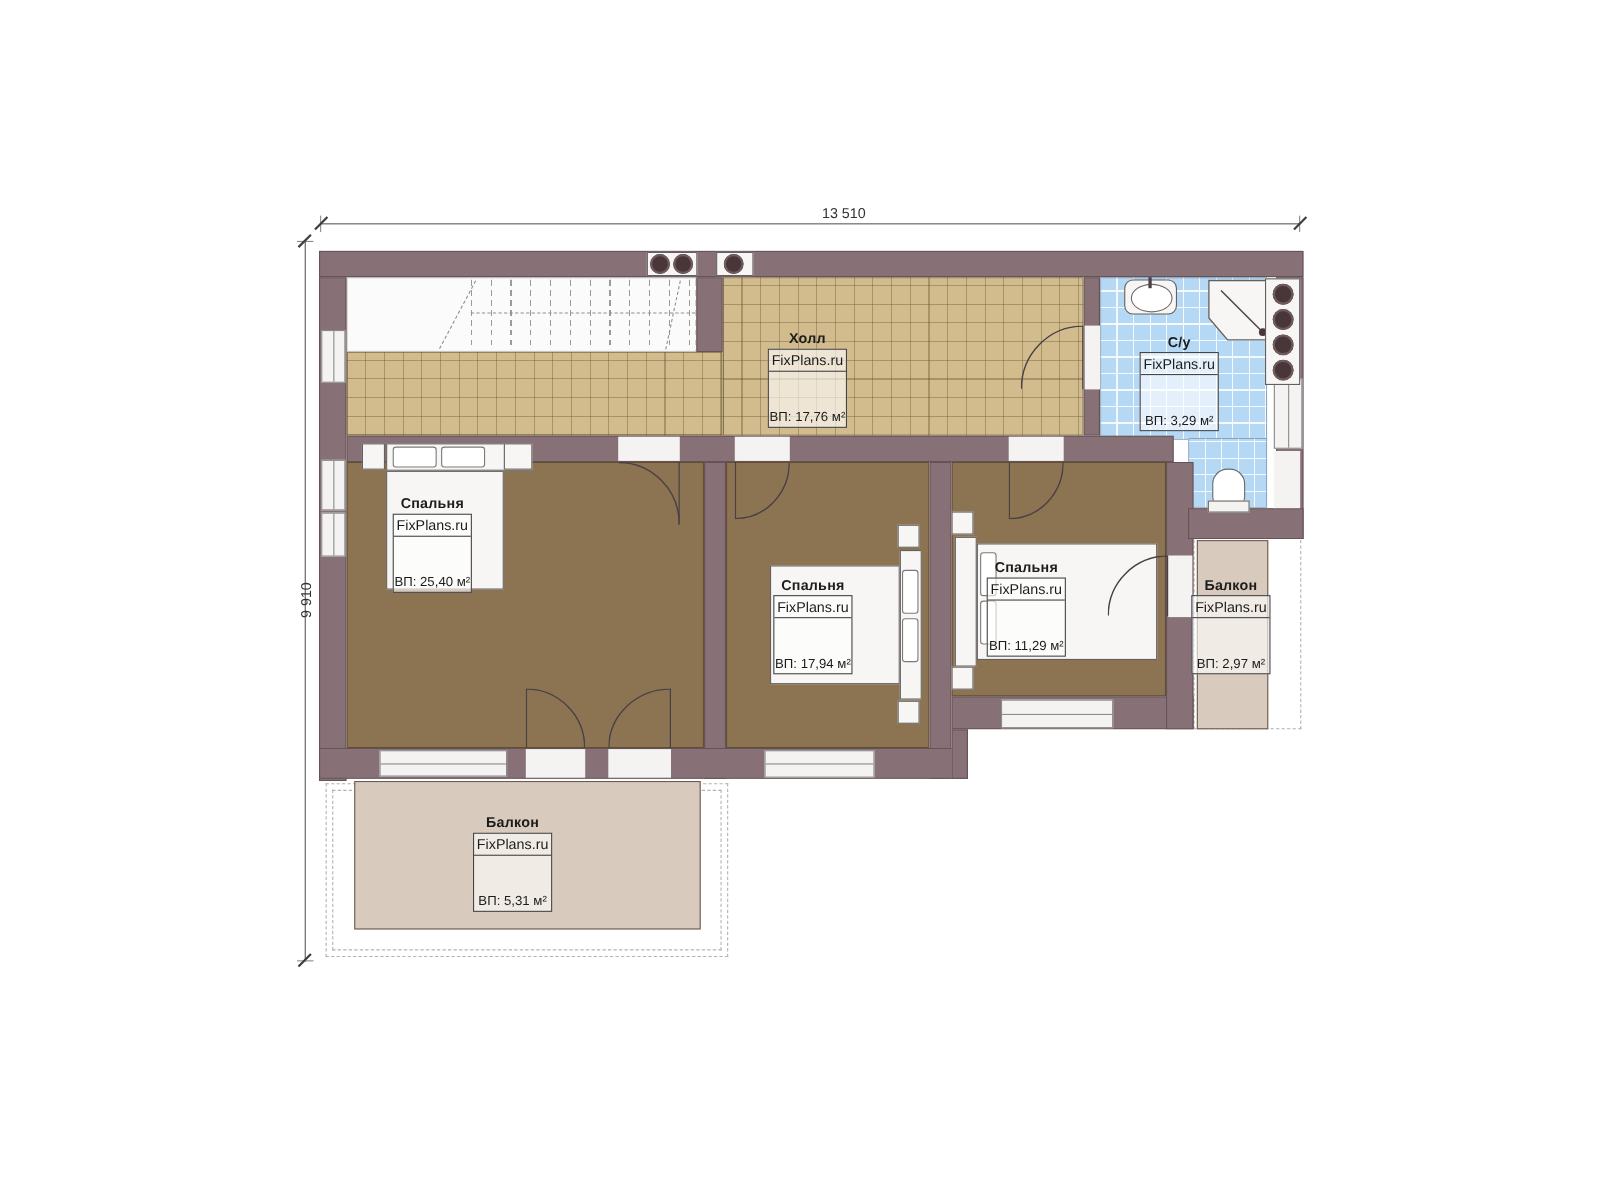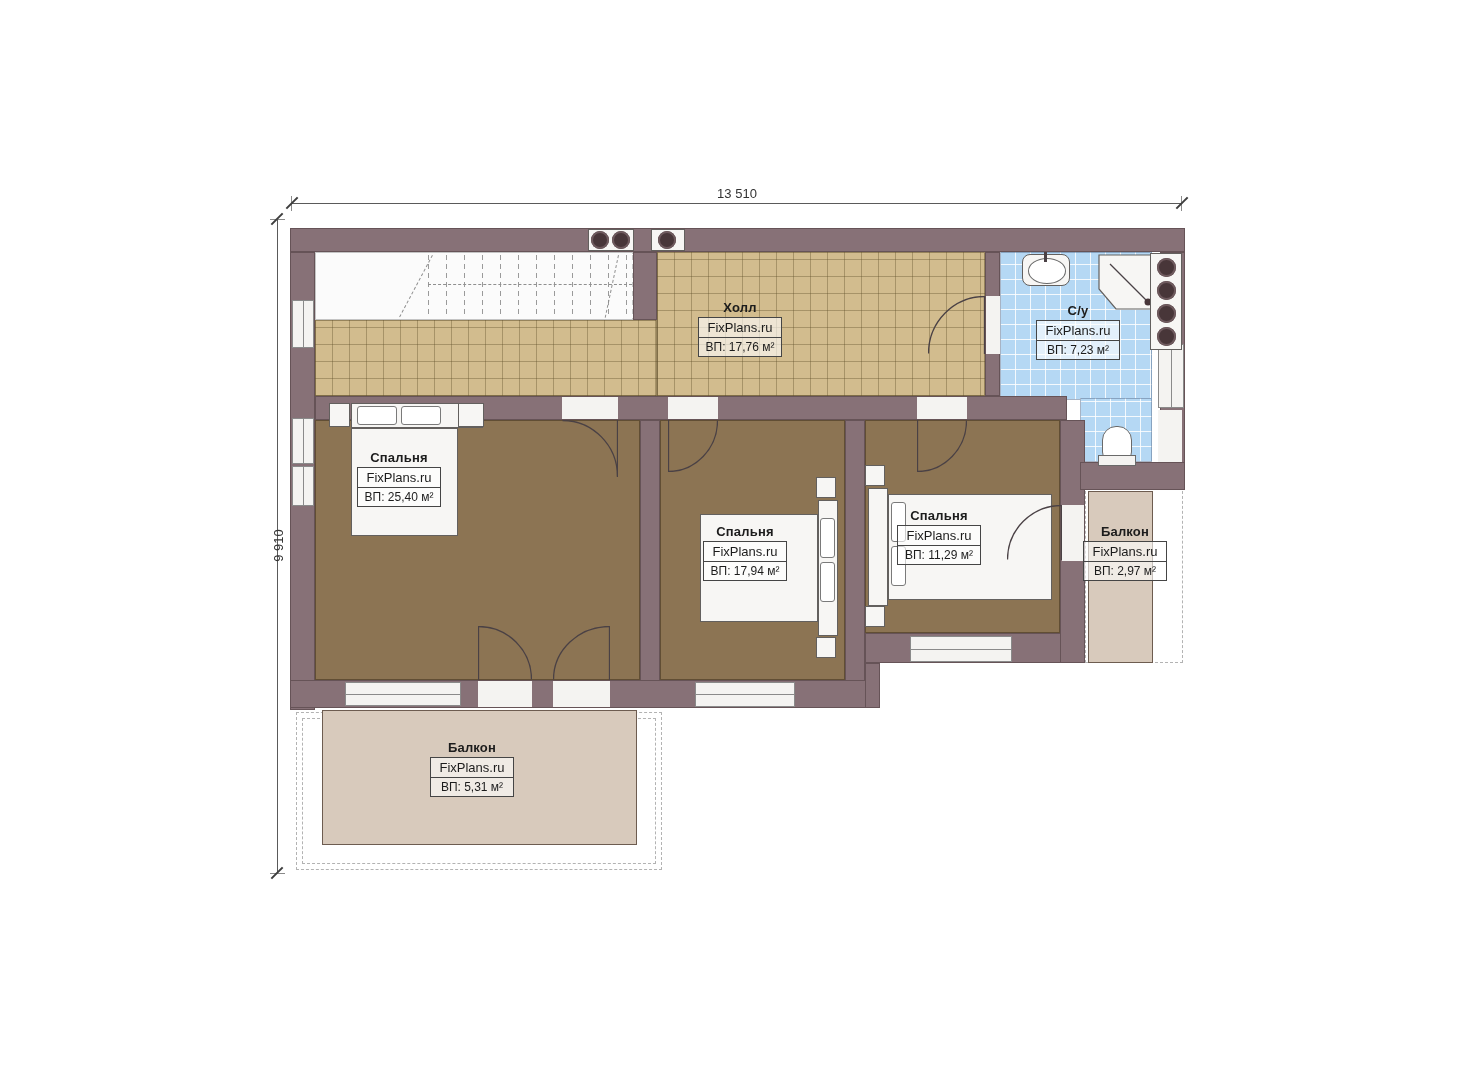--- a/index.html
+++ b/index.html
@@ -31,43 +31,43 @@
   .win-v{background-image:linear-gradient(#8a8a8a,#8a8a8a);background-size:1px 100%;background-position:center;background-repeat:no-repeat;}
   .gap{background:#f4f3f1;z-index:3;}
   .furn{background:#f7f6f4;border:1px solid #63605e;box-sizing:border-box;z-index:3;}
   .pillow{background:#ffffff;border:1px solid #7a7a7a;border-radius:3px;box-sizing:border-box;z-index:4;}
   .flue{border-radius:50%;background:#483639;box-shadow:inset 0 0 0 2px #6f5a5e;z-index:5;}
   .door-arc{z-index:4;}
   .door-arc svg{display:block;}
   .door-arc path,.door-arc line{stroke:#4a4145;stroke-width:1.3;fill:none;}
   .dashed-out{border:1px dashed #b3b3b3;box-sizing:border-box;z-index:0;}
   
-  .room-label{width:84px;text-align:center;color:#1c1c1c;z-index:6;}
+  .room-label{width:72px;text-align:center;color:#1c1c1c;z-index:6;}
   .rl-name{font-size:13px;font-weight:bold;margin-bottom:2px;letter-spacing:.2px;}
   .rl-card{border:1px solid #454545;background:rgba(255,255,255,.62);}
   .rl-brand{font-size:13px;padding:2px 0;border-bottom:1px solid #454545;}
-  .rl-area{font-size:12px;padding:2px 0;}
+  .rl-area{font-size:12px;padding:2px 0;margin-top:32px;}
   
   .dim-line-h{border-top:1px solid #5a5a5a;z-index:6;}
   .dim-line-v{border-left:1px solid #5a5a5a;z-index:6;}
   .tick{width:16px;height:2px;background:#3d3d3d;transform:rotate(-45deg);z-index:6;}
   .ext{background:#8a8a8a;z-index:6;}
   .dim-text{font-size:13px;color:#333;text-align:center;z-index:6;}
 </style>
 </head>
 <body>
 
 <div id="canvas">
 
   <div class="a dim-line-h" style="left:291px;top:203px;width:891px;height:0;"></div>
   <div class="a ext" style="left:291px;top:196px;width:1px;height:15px;"></div>
   <div class="a ext" style="left:1181px;top:196px;width:1px;height:15px;"></div>
   <div class="a tick" style="left:284px;top:202px;"></div>
   <div class="a tick" style="left:1174px;top:202px;"></div>
-  <div class="a dim-text" style="left:687px;top:186px;width:100px;">13 510</div>
+  <div class="a dim-text" style="left:687px;top:186px;width:100px;text-align:right;">13 510</div>
 
   <div class="a dim-line-v" style="left:277px;top:219px;width:0;height:655px;"></div>
   <div class="a ext" style="left:270px;top:219px;width:15px;height:1px;"></div>
   <div class="a ext" style="left:270px;top:873px;width:15px;height:1px;"></div>
   <div class="a tick" style="left:269px;top:218px;"></div>
   <div class="a tick" style="left:269px;top:872px;"></div>
   <div class="a dim-text" style="left:238px;top:538px;width:80px;transform:rotate(-90deg);">9 910</div>
 
   <div class="a stairwell" style="left:315px;top:252px;width:318px;height:68px;"></div>
   <div class="a stair-dashes" style="left:428px;top:254px;width:206px;height:64px;"></div>
@@ -219,21 +219,21 @@
     <div class="rl-card">
       <div class="rl-brand">FixPlans.ru</div>
       <div class="rl-area">ВП: 17,76 м²</div>
     </div>
   </div>
 
   <div class="a room-label" style="left:1036px;top:303px;">
     <div class="rl-name">С/у</div>
     <div class="rl-card">
       <div class="rl-brand">FixPlans.ru</div>
-      <div class="rl-area">ВП: 7,23 м²</div>
+      <div class="rl-area">ВП: 3,29 м²</div>
     </div>
   </div>
 
   <div class="a room-label" style="left:357px;top:450px;">
     <div class="rl-name">Спальня</div>
     <div class="rl-card">
       <div class="rl-brand">FixPlans.ru</div>
       <div class="rl-area">ВП: 25,40 м²</div>
     </div>
   </div>

